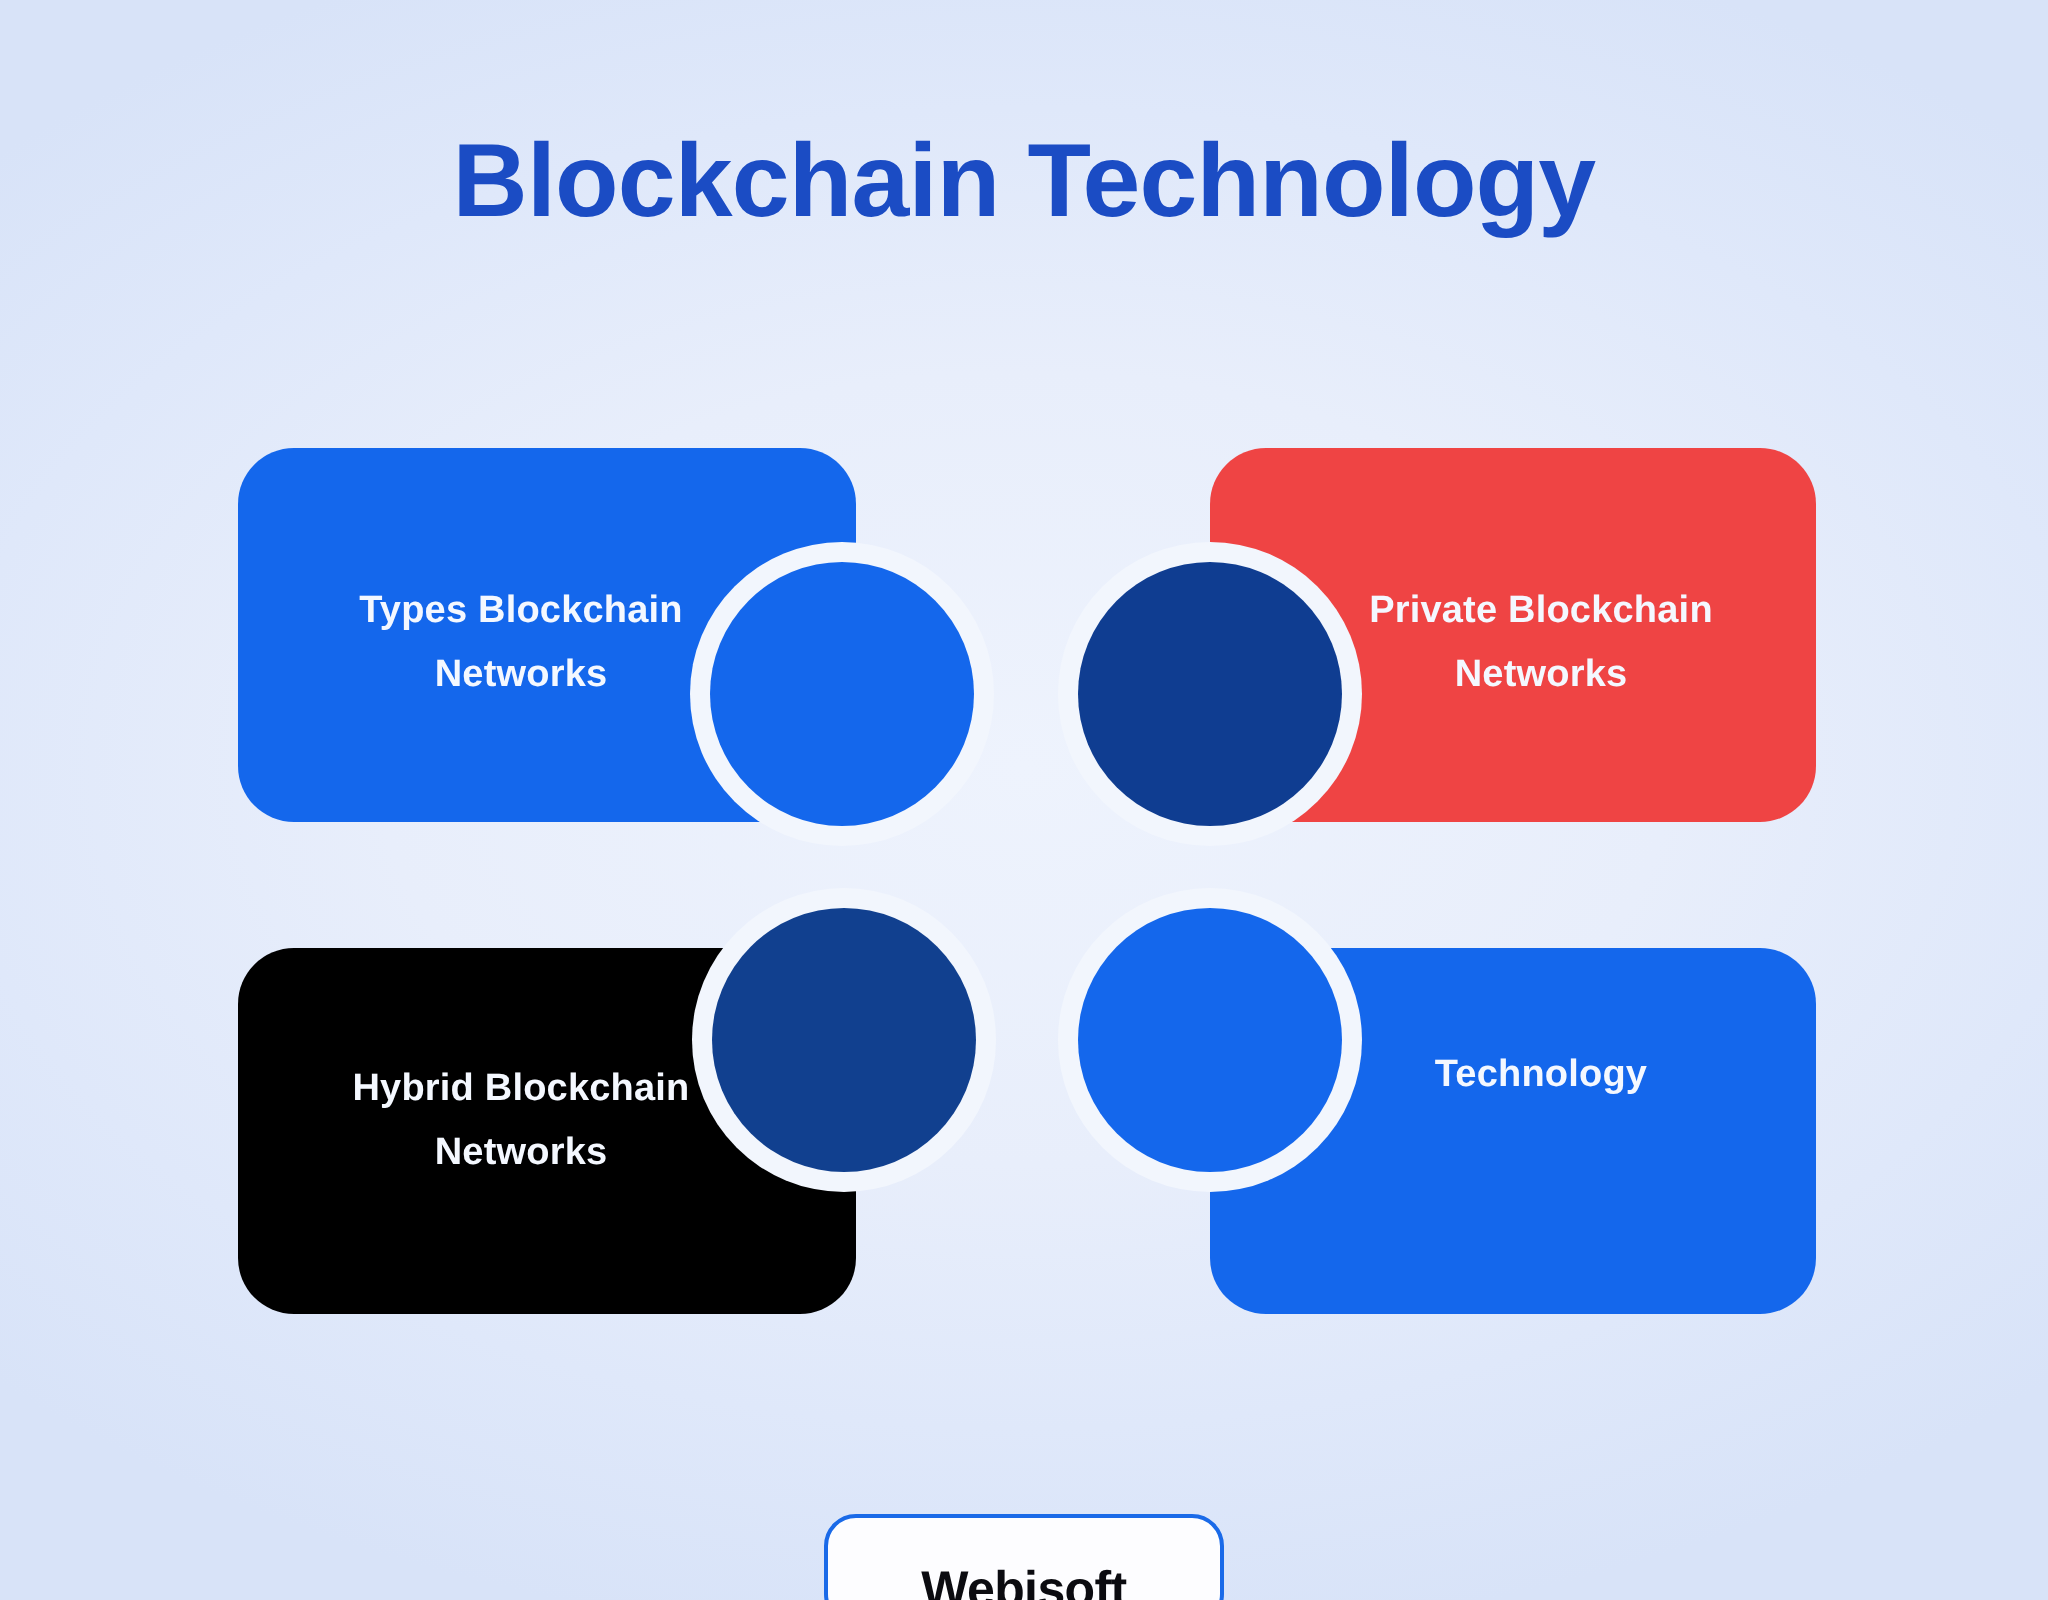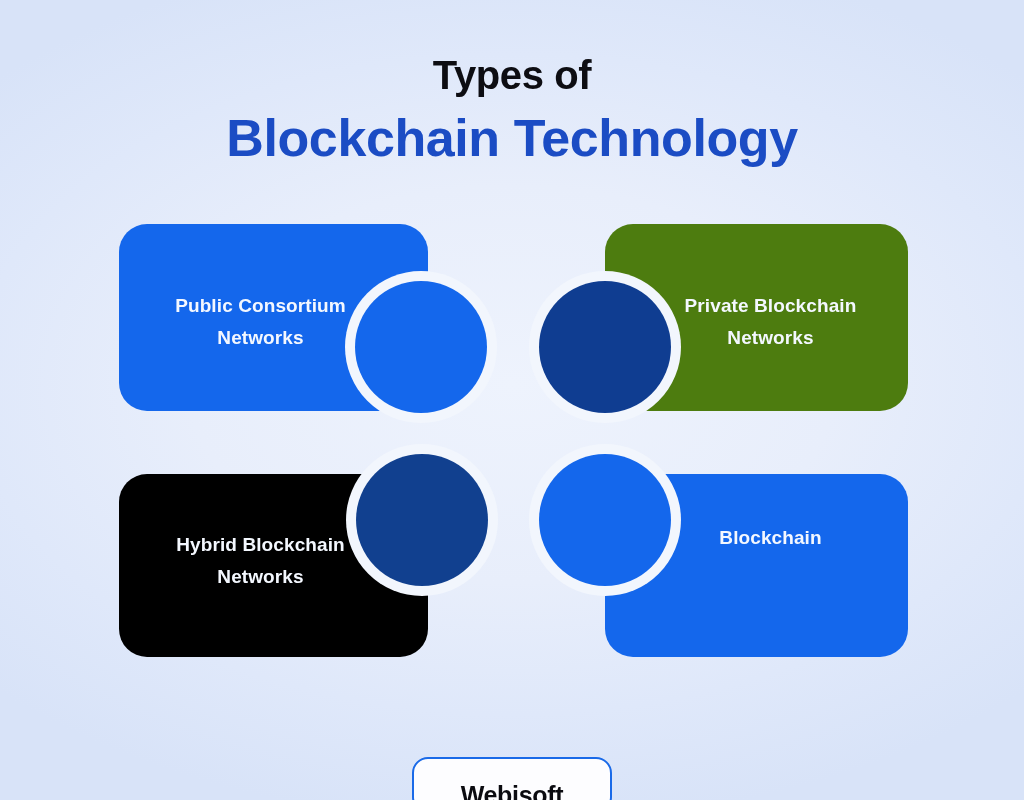--- a/index.html
+++ b/index.html
@@ -76,21 +76,21 @@
     left: 119px;  top: 224px;
     width: 309px; height: 187px;
     background: #1467ec;
   }
   .card-tl .card-label { top: 66px; padding-right: 40px; }
 
   
   .card-tr {
     left: 605px;  top: 224px;
     width: 303px; height: 187px;
-    background: #4d7c0f;
+    background: #ef4444;
   }
   .card-tr .card-label { top: 66px; padding-left: 42px; }
 
   
   .card-bl {
     left: 119px;  top: 474px;
     width: 309px; height: 183px;
     background: #000000;
   }
   .card-bl .card-label { top: 55px; padding-right: 40px; }
@@ -149,50 +149,49 @@
     font-weight: 700;
     color: #0b0b10;
     letter-spacing: -0.3px;
     margin-top: 20px;
   }
 </style>
 </head>
 <body>
 
 <div class="title-block">
-  <div class="title-line-1">Types of</div>
   <div class="title-line-2">Blockchain Technology</div>
 </div>
 
 <div class="stage">
 
   <div class="card card-tl">
     <div class="card-label">
-      <span>Public Consortium</span><br>
+      <span>Types Blockchain</span><br>
       <span>Networks</span>
     </div>
   </div>
 
   <div class="card card-tr">
     <div class="card-label">
       <span>Private Blockchain</span><br>
       <span>Networks</span>
     </div>
   </div>
 
   <div class="card card-bl">
     <div class="card-label">
       <span>Hybrid Blockchain</span><br>
       <span>Networks</span>
     </div>
   </div>
 
   <div class="card card-br">
     <div class="card-label">
-      <span>Blockchain</span><br>
+      <span>Technology</span><br>
     </div>
   </div>
 
   <div class="ring-gap gap-tl"></div>
   <div class="disc disc-tl"></div>
 
   <div class="ring-gap gap-tr"></div>
   <div class="disc disc-tr"></div>
 
   <div class="ring-gap gap-bl"></div>

